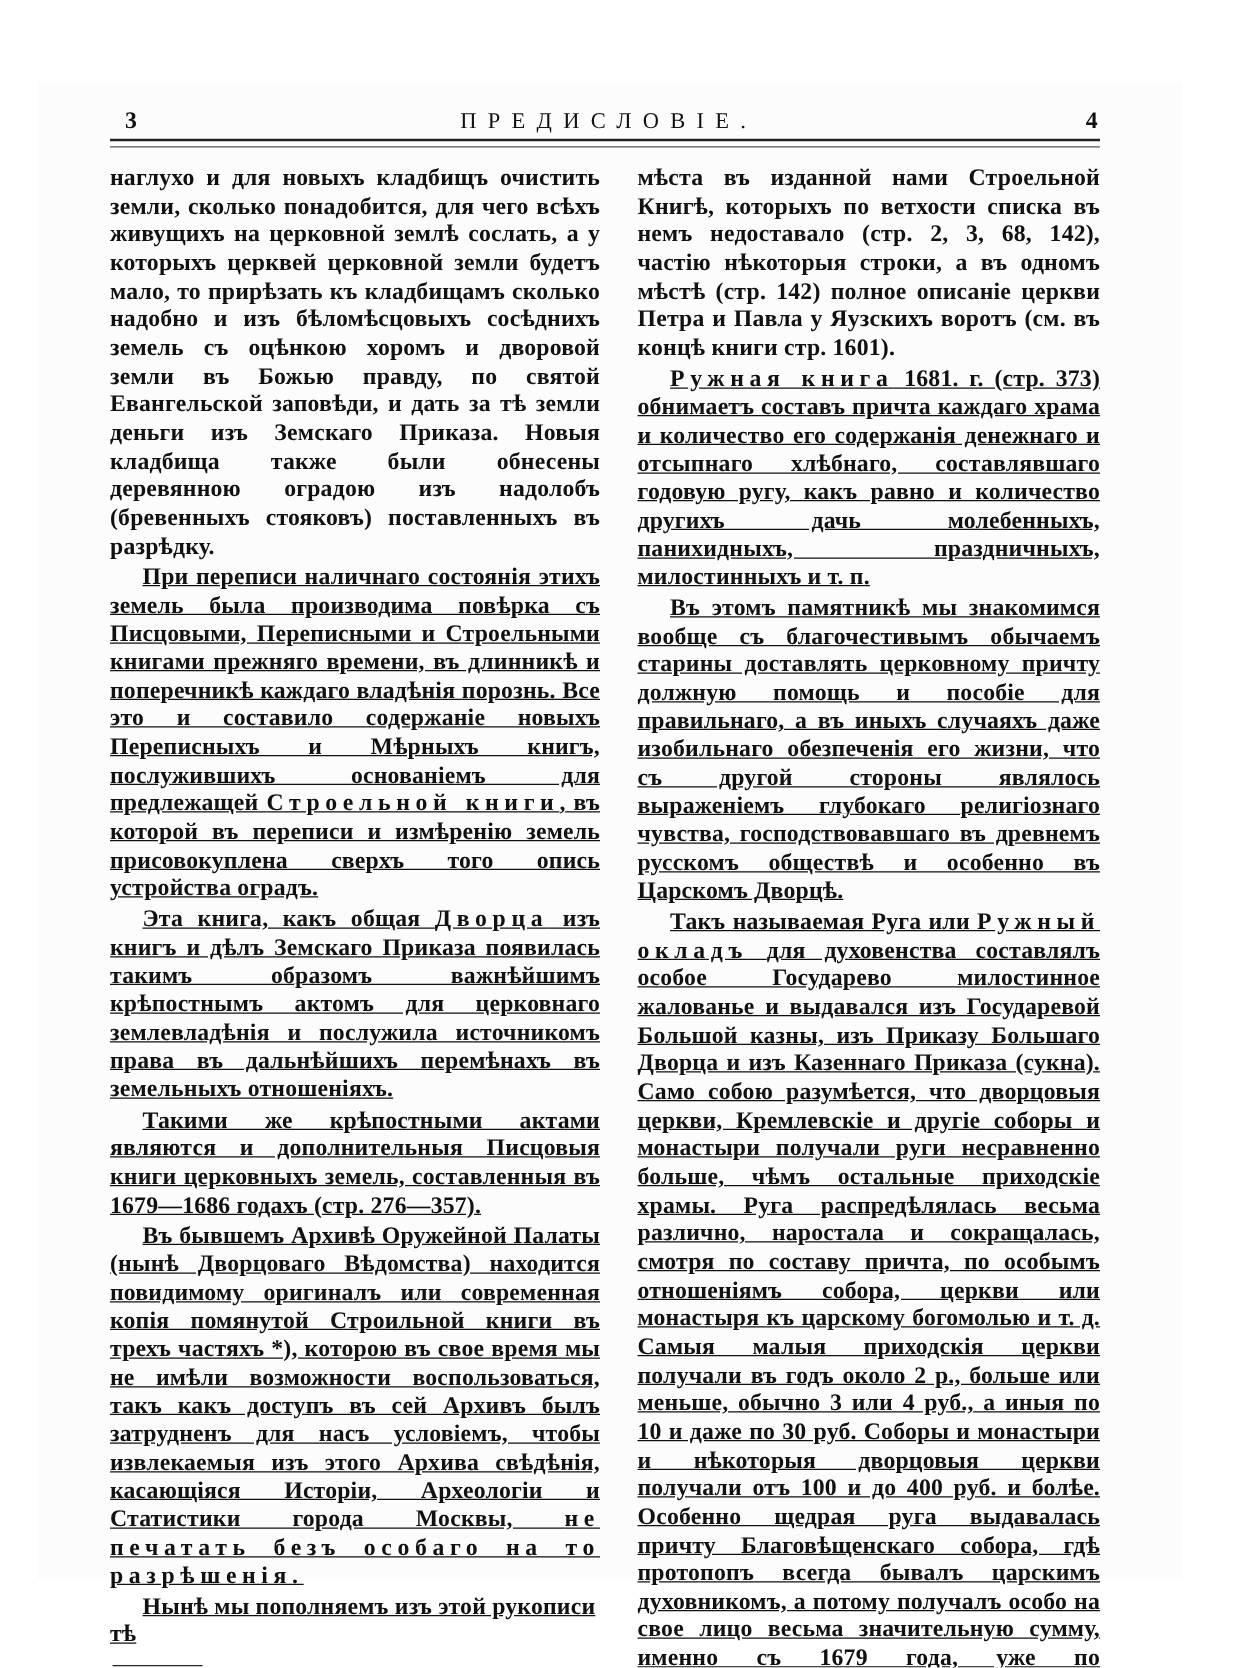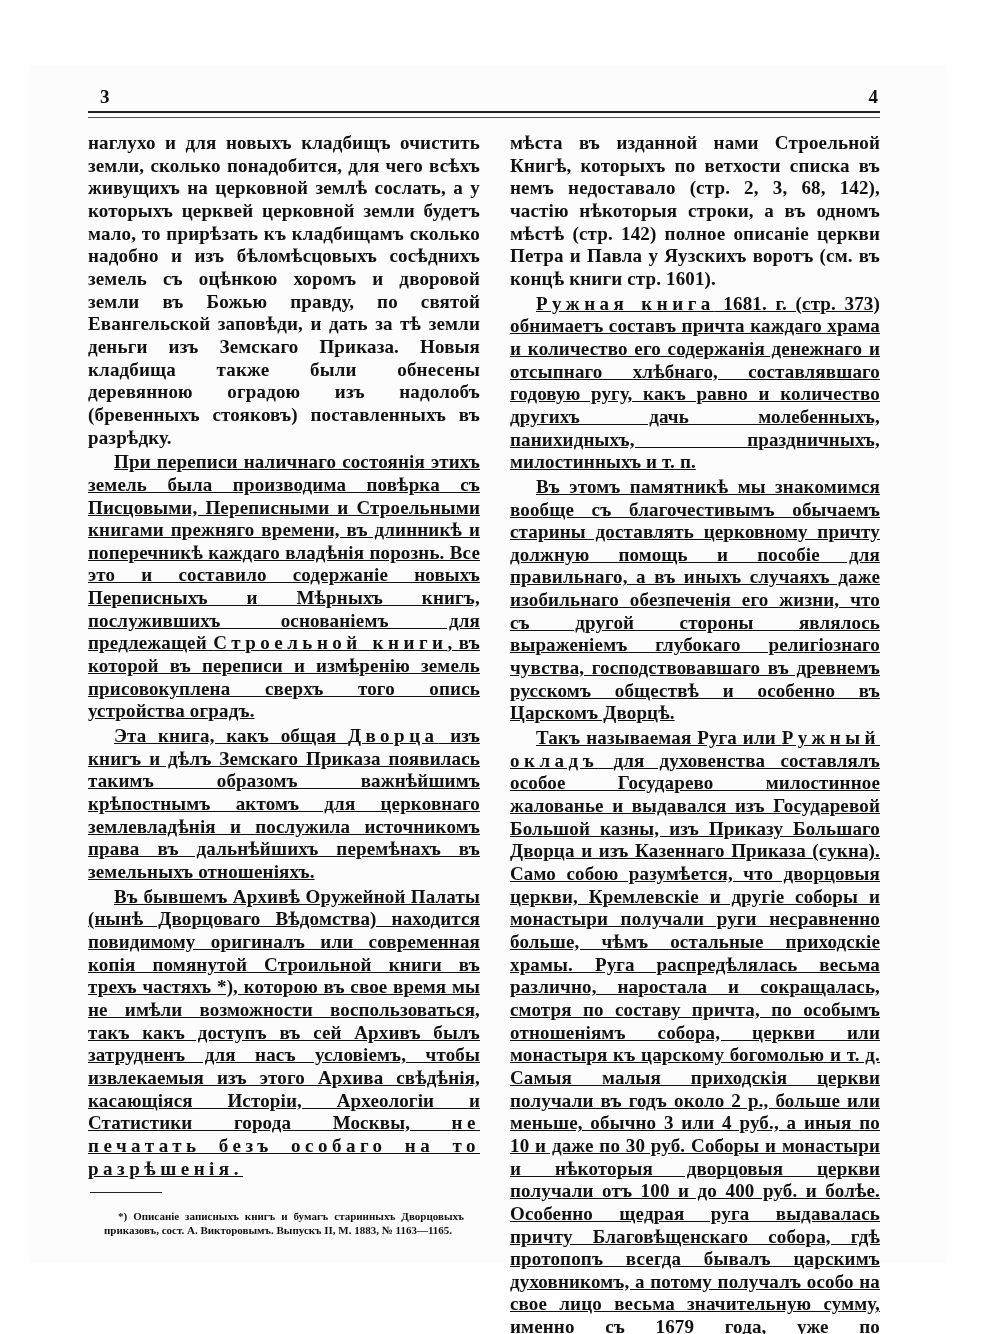--- a/index.html
+++ b/index.html
@@ -54,36 +54,39 @@
 </style>
 </head>
 <body>
 
 <div class="scan"></div>
 
 <div class="page">
 
   <div class="header">
     <span class="pnum left">3</span>
+    <span class="running-title">ПРЕДИСЛОВІЕ.</span>
     <span class="pnum right">4</span>
   </div>
   <div class="rule"></div>
 
   <div class="columns">
 
     <div class="col left">
       <p class="para noindent"><span>наглухо и для новыхъ кладбищъ очистить земли, сколько понадобится, для чего всѣхъ живущихъ на церковной землѣ сослать, а у которыхъ церквей церковной земли будетъ мало, то прирѣзать къ кладбищамъ сколько надобно и изъ бѣломѣсцовыхъ сосѣднихъ земель съ оцѣнкою хоромъ и дворовой земли въ Божью правду, по святой Евангельской заповѣди, и дать за тѣ земли деньги изъ Земскаго Приказа. Новыя кладбища также были обнесены деревянною оградою изъ надолобъ (бревенныхъ стояковъ) поставленныхъ въ разрѣдку.</span></p>
 
       <p class="para"><span>При переписи наличнаго состоянія этихъ земель была производима повѣрка съ Писцовыми, Переписными и Строельными книгами прежняго времени, въ длинникѣ и поперечникѣ каждаго владѣнія порознь. Все это и составило содержаніе новыхъ Переписныхъ и Мѣрныхъ книгъ, послужившихъ основаніемъ для предлежащей </span><span class="spaced">Строельной книги</span><span>, въ которой въ переписи и измѣренію земель присовокуплена сверхъ того опись устройства оградъ.</span></p>
 
       <p class="para"><span>Эта книга, какъ общая </span><span class="spaced">Дворца</span><span> изъ книгъ и дѣлъ Земскаго Приказа появилась такимъ образомъ важнѣйшимъ крѣпостнымъ актомъ для церковнаго землевладѣнія и послужила источникомъ права въ дальнѣйшихъ перемѣнахъ въ земельныхъ отношеніяхъ.</span></p>
 
+      <p class="para"><span>Такими же крѣпостными актами являются и дополнительныя Писцовыя книги церковныхъ земель, составленныя въ 1679—1686 годахъ (стр. 276—357).</span></p>
 
       <p class="para"><span>Въ бывшемъ Архивѣ Оружейной Палаты (нынѣ Дворцоваго Вѣдомства) находится повидимому оригиналъ или современная копія помянутой Строильной книги въ трехъ частяхъ *), которою въ свое время мы не имѣли возможности воспользоваться, такъ какъ доступъ въ сей Архивъ былъ затрудненъ для насъ условіемъ, чтобы извлекаемыя изъ этого Архива свѣдѣнія, касающіяся Исторіи, Археологіи и Статистики города Москвы, </span><span class="spaced">не печатать безъ особаго на то разрѣшенія.</span></p>
 
+      <p class="para" style="text-align:left;"><span>Нынѣ мы пополняемъ изъ этой рукописи тѣ</span></p>
 
       <div class="fn-rule"></div>
       <p class="footnote">*) Описаніе записныхъ книгъ и бумагъ старинныхъ Дворцовыхъ приказовъ, сост. А. Викторовымъ. Выпускъ II, М. 1883, № 1163—1165.</p>
     </div>
 
     <div class="col right">
       <p class="para noindent"><span>мѣста въ изданной нами Строельной Книгѣ, которыхъ по ветхости списка въ немъ недоставало (стр. 2, 3, 68, 142), частію нѣкоторыя строки, а въ одномъ мѣстѣ (стр. 142) полное описаніе церкви Петра и Павла у Яузскихъ воротъ (см. въ концѣ книги стр. 1601).</span></p>
 
       <p class="para"><span class="spaced">Ружная книга</span><span> 1681. г. (стр. 373) обнимаетъ составъ причта каждаго храма и количество его содержанія денежнаго и отсыпнаго хлѣбнаго, составлявшаго годовую ругу, какъ равно и количество другихъ дачь молебенныхъ, панихидныхъ, праздничныхъ, милостинныхъ и т. п.</span></p>
 

